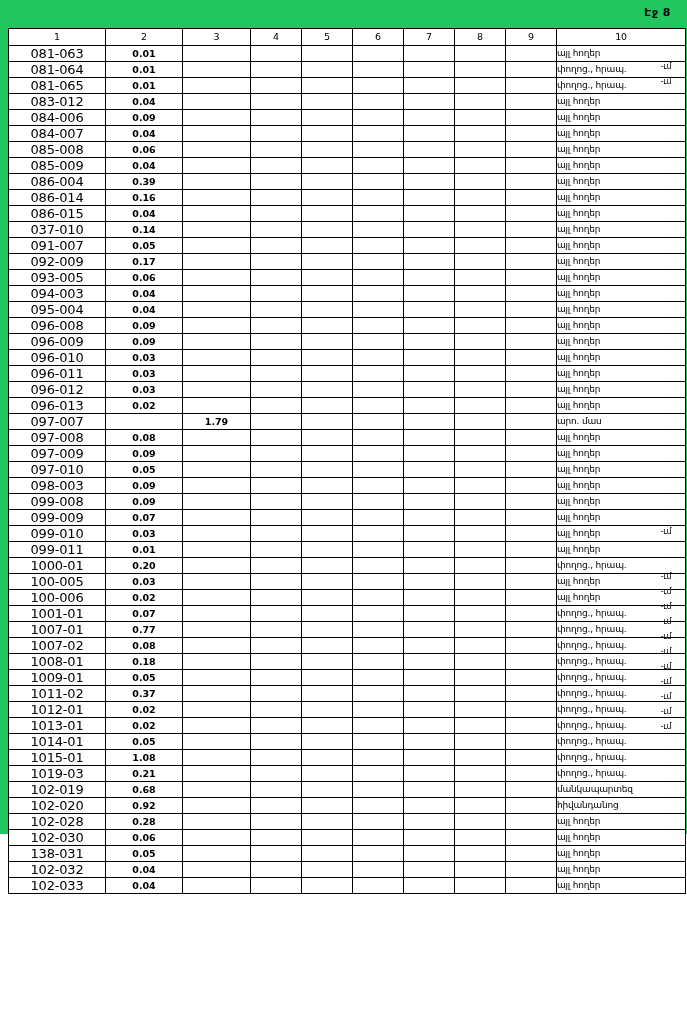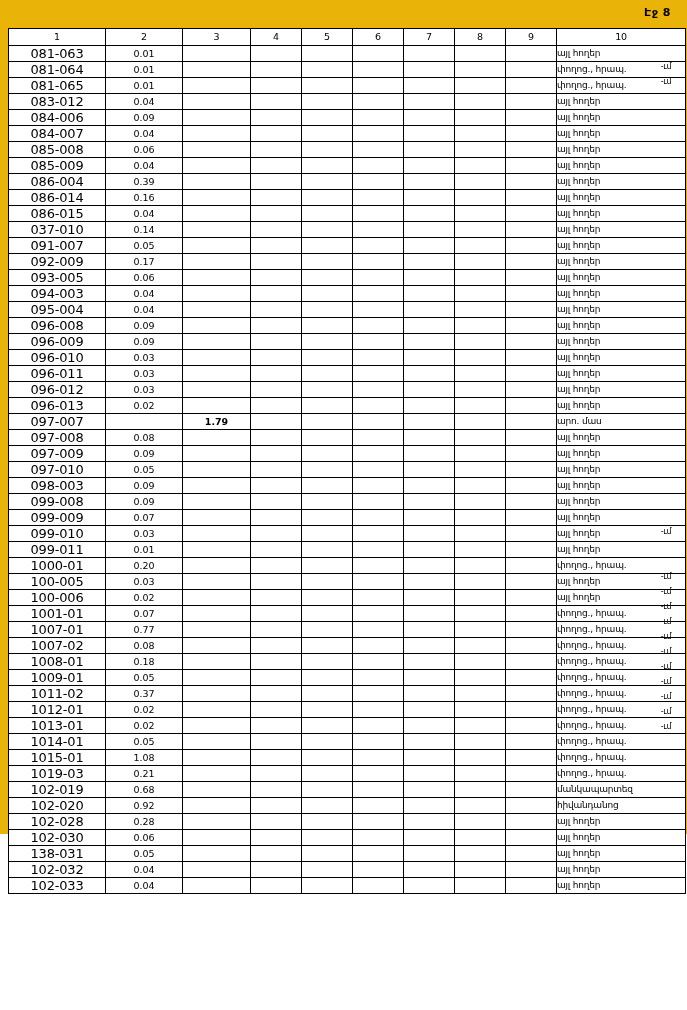--- a/index.html
+++ b/index.html
@@ -12,21 +12,21 @@
     height: 1010px;
     position: relative;
     font-family: "DejaVu Sans", sans-serif;
     color: #000;
     overflow: hidden;
   }
   .page {
     position: relative;
     width: 687px;
     height: 834px;
-    background: #eab308;
+    background: #22c55e;
   }
   .page-header {
     position: absolute;
     top: 6px;
     right: 16px;
     font-size: 11px;
     font-weight: bold;
     letter-spacing: 0.5px;
   }
   .table-wrap {
@@ -59,21 +59,21 @@
   .c-code {
     width: 96px;
     text-align: center;
     padding-left: 3px;
     font-size: 13px;
     letter-spacing: -0.2px;
   }
   .c-val {
     width: 76px;
     text-align: center;
-    font-weight: normal;
+    font-weight: bold;
     font-size: 9.5px;
   }
   .c-num {
     width: 67px;
     text-align: center;
     font-weight: bold;
     font-size: 9.5px;
   }
   .c-narrow {
     width: 50px;

